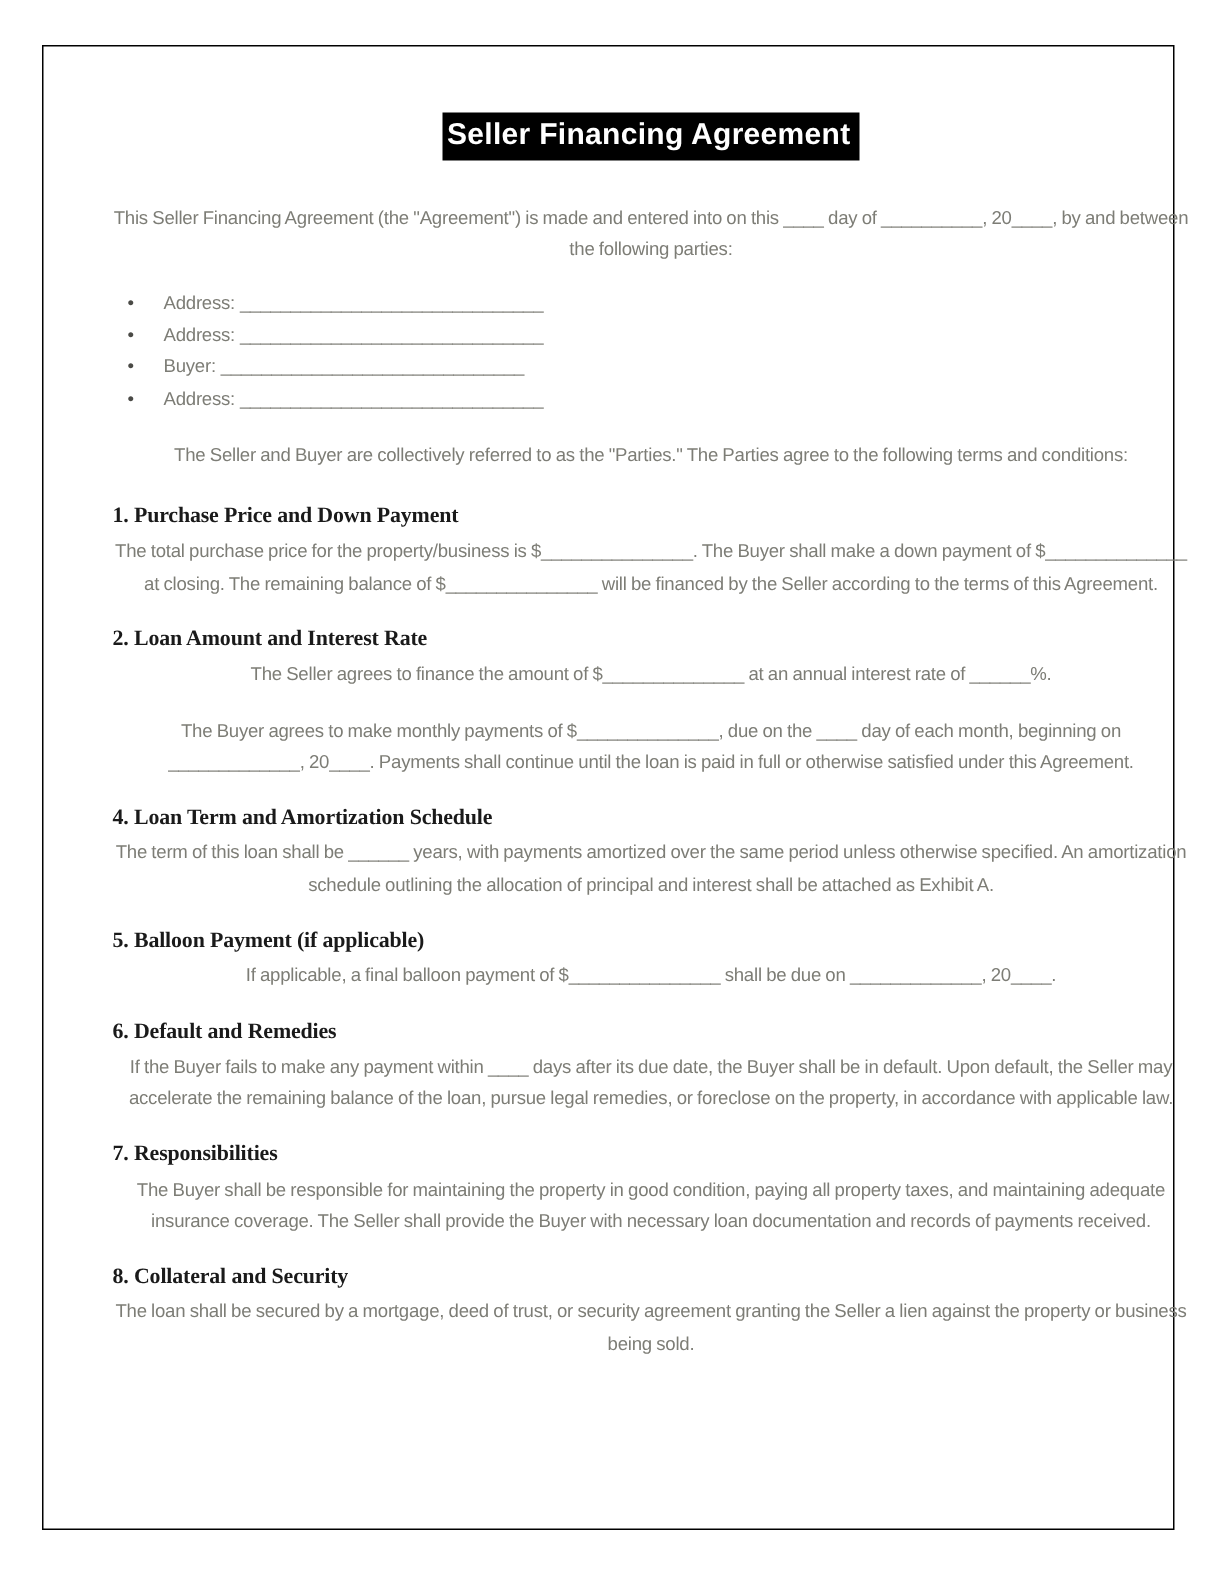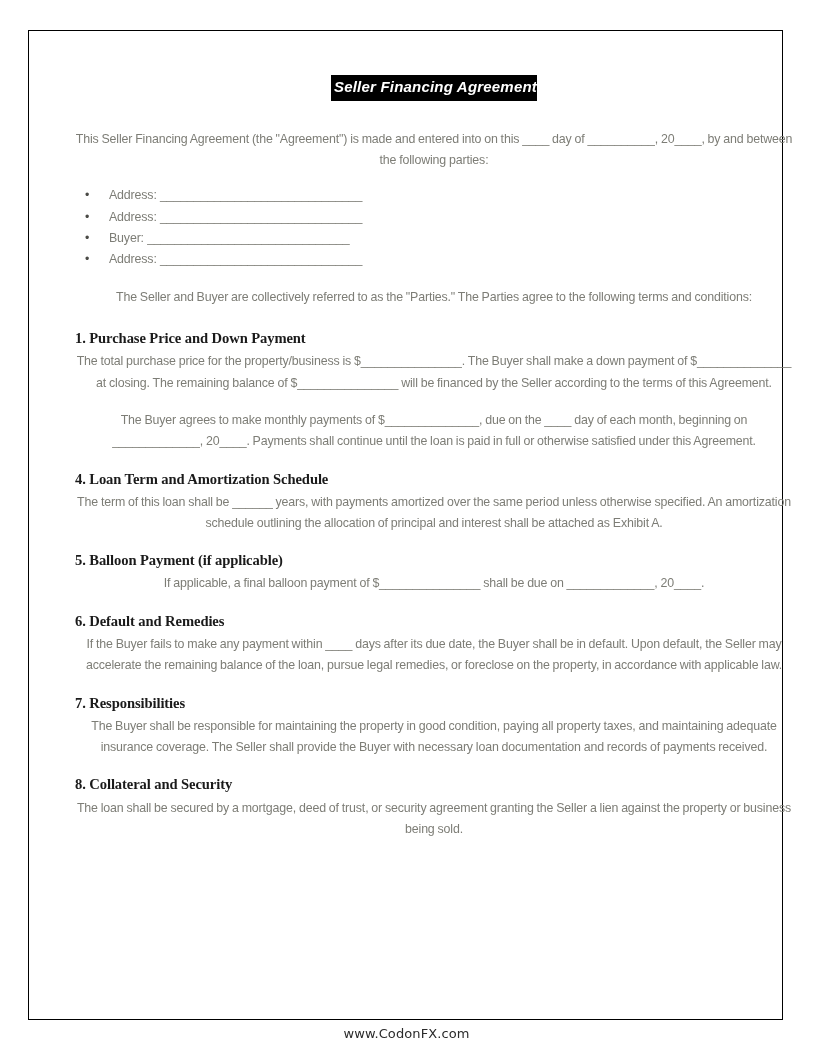--- a/index.html
+++ b/index.html
@@ -46,27 +46,26 @@
 
   
   .doc-title-wrap {
     text-align: center;
     margin: 0 0 28px 0;
   }
   .doc-title {
     display: inline-block;
     background: #000000;
     color: #ffffff;
-    font-size: 15px;
+    font-size: 20px;
     font-weight: bold;
     letter-spacing: 0.2px;
-    padding: 3px 0 4px 3px;
+    padding: 3px 6px 4px 3px;
     line-height: 1.25;
     font-family: "Liberation Sans", sans-serif;
-    font-style: italic;
   }
 
   
   .para {
     color: #7d7d76;
     font-size: 12.4px;
     line-height: 1.72;
     margin: 0 0 6px 0;
     text-align: center;
     letter-spacing: -0.15px;
@@ -169,20 +168,24 @@
         </li>
       </ul>
 
       <p class="para parties-para">The Seller and Buyer are collectively referred to as the "Parties." The Parties agree to the following terms and conditions:</p>
 
       <div class="section">
         <h2>1. Purchase Price and Down Payment</h2>
         <p class="para">The total purchase price for the property/business is $_______________. The Buyer shall make a down payment of $______________ at closing. The remaining balance of $_______________ will be financed by the Seller according to the terms of this Agreement.</p>
       </div>
 
+      <div class="section">
+        <h2>2. Loan Amount and Interest Rate</h2>
+        <p class="para">The Seller agrees to finance the amount of $______________ at an annual interest rate of ______%.</p>
+      </div>
 
       <div class="section">
         <p class="para">The Buyer agrees to make monthly payments of $______________, due on the ____ day of each month, beginning on _____________, 20____. Payments shall continue until the loan is paid in full or otherwise satisfied under this Agreement.</p>
       </div>
 
       <div class="section">
         <h2>4. Loan Term and Amortization Schedule</h2>
         <p class="para">The term of this loan shall be ______ years, with payments amortized over the same period unless otherwise specified. An amortization schedule outlining the allocation of principal and interest shall be attached as Exhibit A.</p>
       </div>
 
@@ -203,15 +206,14 @@
 
       <div class="section">
         <h2>8. Collateral and Security</h2>
         <p class="para">The loan shall be secured by a mortgage, deed of trust, or security agreement granting the Seller a lien against the property or business being sold.</p>
       </div>
 
 
     </div>
   </div>
 
-  <div id="footer">www.CodonFX.com</div>
 
 </div>
 
 </body></html>

